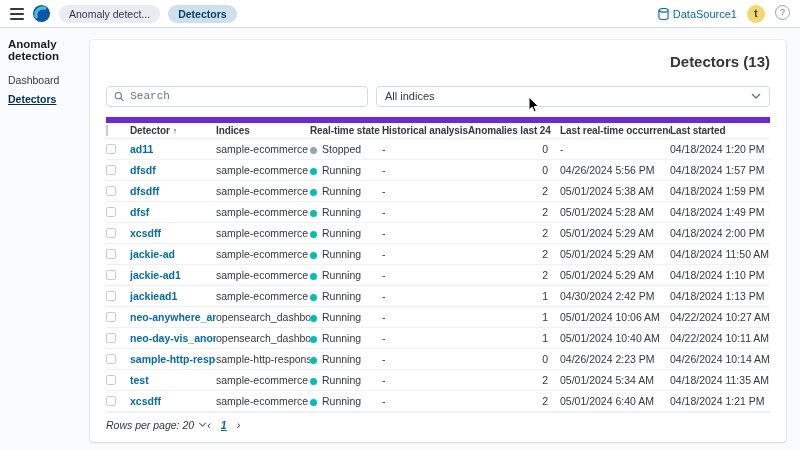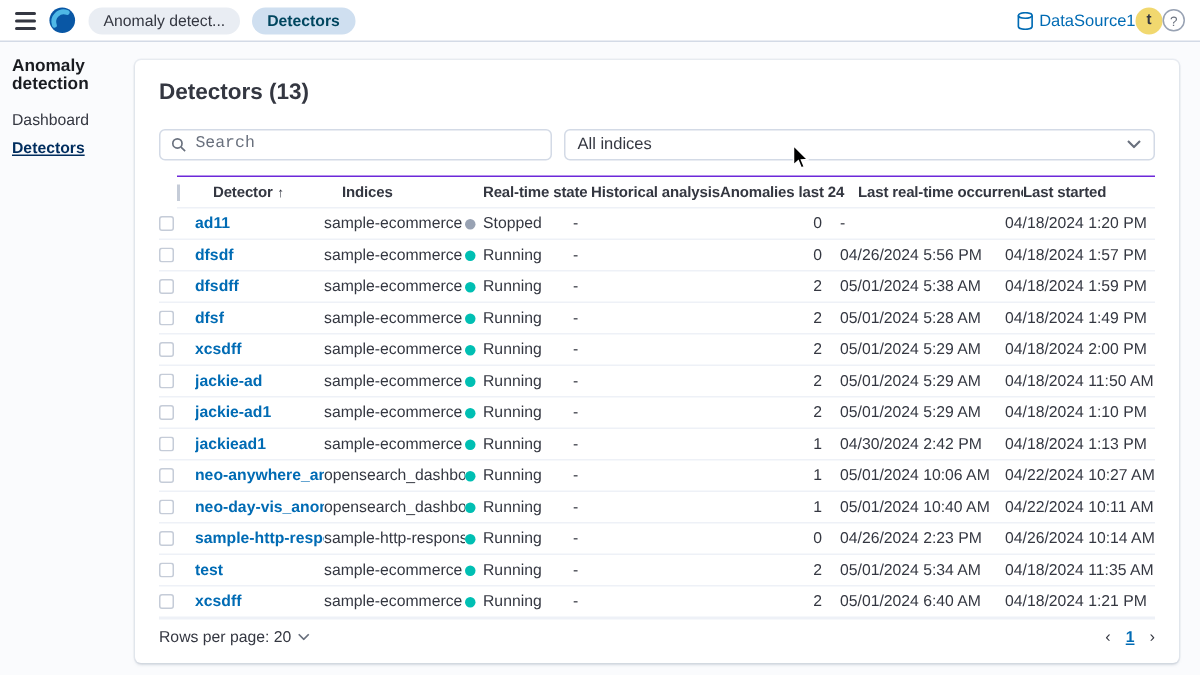--- a/index.html
+++ b/index.html
@@ -8,76 +8,76 @@
 
   
   .topbar { position:absolute; top:0; left:0; width:800px; height:28px; background:#fff;
             border-bottom:1px solid #d3dae6; display:flex; align-items:center; padding:0 10px; gap:8px; }
   .hamburger { width:14px; display:flex; flex-direction:column; gap:3px; cursor:pointer; }
   .hamburger span { display:block; height:2px; background:#343741; border-radius:1px; }
   .logo { width:19px; height:19px; flex:0 0 auto; }
   .crumb { font-size:10.5px; padding:3px 10px; border-radius:10px; background:#e9edf3; color:#343741;
            white-space:nowrap; cursor:pointer; }
   .crumb.active { background:#cfdff0; color:#00465f; font-weight:bold; }
-  .topbar-right { margin-left:auto; display:flex; align-items:center; }
+  .topbar-right { margin-left:auto; display:flex; gap:10px; }
   .datasource { display:flex; align-items:center; gap:4px; font-size:11px; color:#006bb4; cursor:pointer; }
   .avatar { width:18px; height:18px; border-radius:50%; background:#f1d86f; color:#343741;
             font-size:10px; font-weight:bold; display:flex; align-items:center; justify-content:center; cursor:pointer; }
   .help { width:15px; height:15px; border-radius:50%; border:1px solid #98a2b3; color:#69707d;
           font-size:9px; display:flex; align-items:center; justify-content:center; cursor:pointer; }
 
   
   .sidebar { position:absolute; top:38px; left:8px; width:84px; }
   .sidebar-title { font-size:11.5px; font-weight:bold; color:#1a1c21; margin-bottom:12px; }
   .side-item { font-size:10.5px; margin-bottom:7px; color:#343741; cursor:pointer; }
   .side-item.active { font-weight:bold; color:#002d5e; text-decoration:underline; }
 
   
   .card { position:absolute; left:90px; top:40px; width:696px; height:402px; background:#fff;
           border-radius:4px; box-shadow:0 1px 2px rgba(152,162,179,.35), 0 0 0 1px #eceff4;
           padding:10px 16px 6px; display:flex; flex-direction:column; }
-  .card-head { display:flex; align-items:center; justify-content:space-between; height:26px; }
+  .card-head { display:flex; align-items:center; justify-content:flex-end; height:26px; }
   .page-title { font-size:15px; font-weight:bold; color:#343741; }
   .head-btns { display:flex; gap:8px; }
   .btn { font-size:11px; border-radius:4px; padding:4px 10px; display:flex; align-items:center; gap:5px; cursor:pointer; }
   .btn-disabled { background:#eef1f6; color:#aab4c4; cursor:default; }
   .btn-primary { background:#0268bc; color:#fff; font-weight:bold; }
 
   
   .controls { display:flex; gap:8px; margin-top:12px; height:24px; }
   .search-box { flex:0 0 262px; border:1px solid #d3dae6; border-radius:4px; background:#fff;
                 display:flex; align-items:center; gap:6px; padding:0 7px; }
   .search-box input { border:none; outline:none; font-size:11px; width:100%; color:#343741;
                       font-family:Liberation Mono, monospace; background:transparent; }
   .search-box input::placeholder { color:#69707d; }
   .select { flex:1; border:1px solid #d3dae6; border-radius:4px; background:#fff; font-size:11px;
             display:flex; align-items:center; justify-content:space-between; padding:0 8px; cursor:pointer; }
 
   
   .table { margin-top:10px; font-size:10.5px; }
   .trow { display:flex; align-items:center; height:21px; border-bottom:1px solid #eef1f7; }
-  .thead { font-weight:bold; border-top:1px solid #6d28d9; height:22px;margin-left:12px; }
+  .thead { font-weight:bold; border-top:6px solid #6d28d9; height:22px; }
   .thead .cell { font-size:10px; letter-spacing:-0.1px; }
   .cell { white-space:nowrap; overflow:hidden; }
   .c-check { flex:0 0 24px; }
   .c-name  { flex:0 0 86px; }
   .c-idx   { flex:0 0 94px; }
   .c-state { flex:0 0 72px; }
   .c-hist  { flex:0 0 86px; }
   .c-anom  { flex:0 0 86px; text-align:right; padding-right:6px; }
   .c-occ   { flex:0 0 116px; padding-left:6px; }
   .c-start { flex:1; }
   .checkbox { width:10px; height:10px; border:1px solid #c5ccd8; border-radius:2px; background:#fff; cursor:pointer; }
   .det-link { color:#006bb4; font-weight:bold; cursor:pointer; }
   .dot { display:inline-block; width:7px; height:7px; border-radius:50%; margin-right:5px; vertical-align:middle; }
   .sort-arrow { font-size:9px; margin-left:3px; color:#343741; }
 
   
   .tfoot { margin-top:auto; border-top:1px solid #eef1f7; height:26px; display:flex;
-           align-items:center; justify-content:space-between; font-size:10.5px; }
+           align-items:center; justify-content:flex-start; font-size:10.5px;font-style:italic; }
   .rpp { display:flex; align-items:center; gap:4px; cursor:pointer; }
   .pager { display:flex; align-items:center; gap:10px; }
   .pager .chev { color:#343741; cursor:pointer; font-size:11px; }
   .page-num { color:#006bb4; font-weight:bold; text-decoration:underline; cursor:pointer; }
 
   
   .cursor { position:absolute; left:528px; top:96px; pointer-events:none; z-index:99; }
 </style>
 </head>
 <body>

